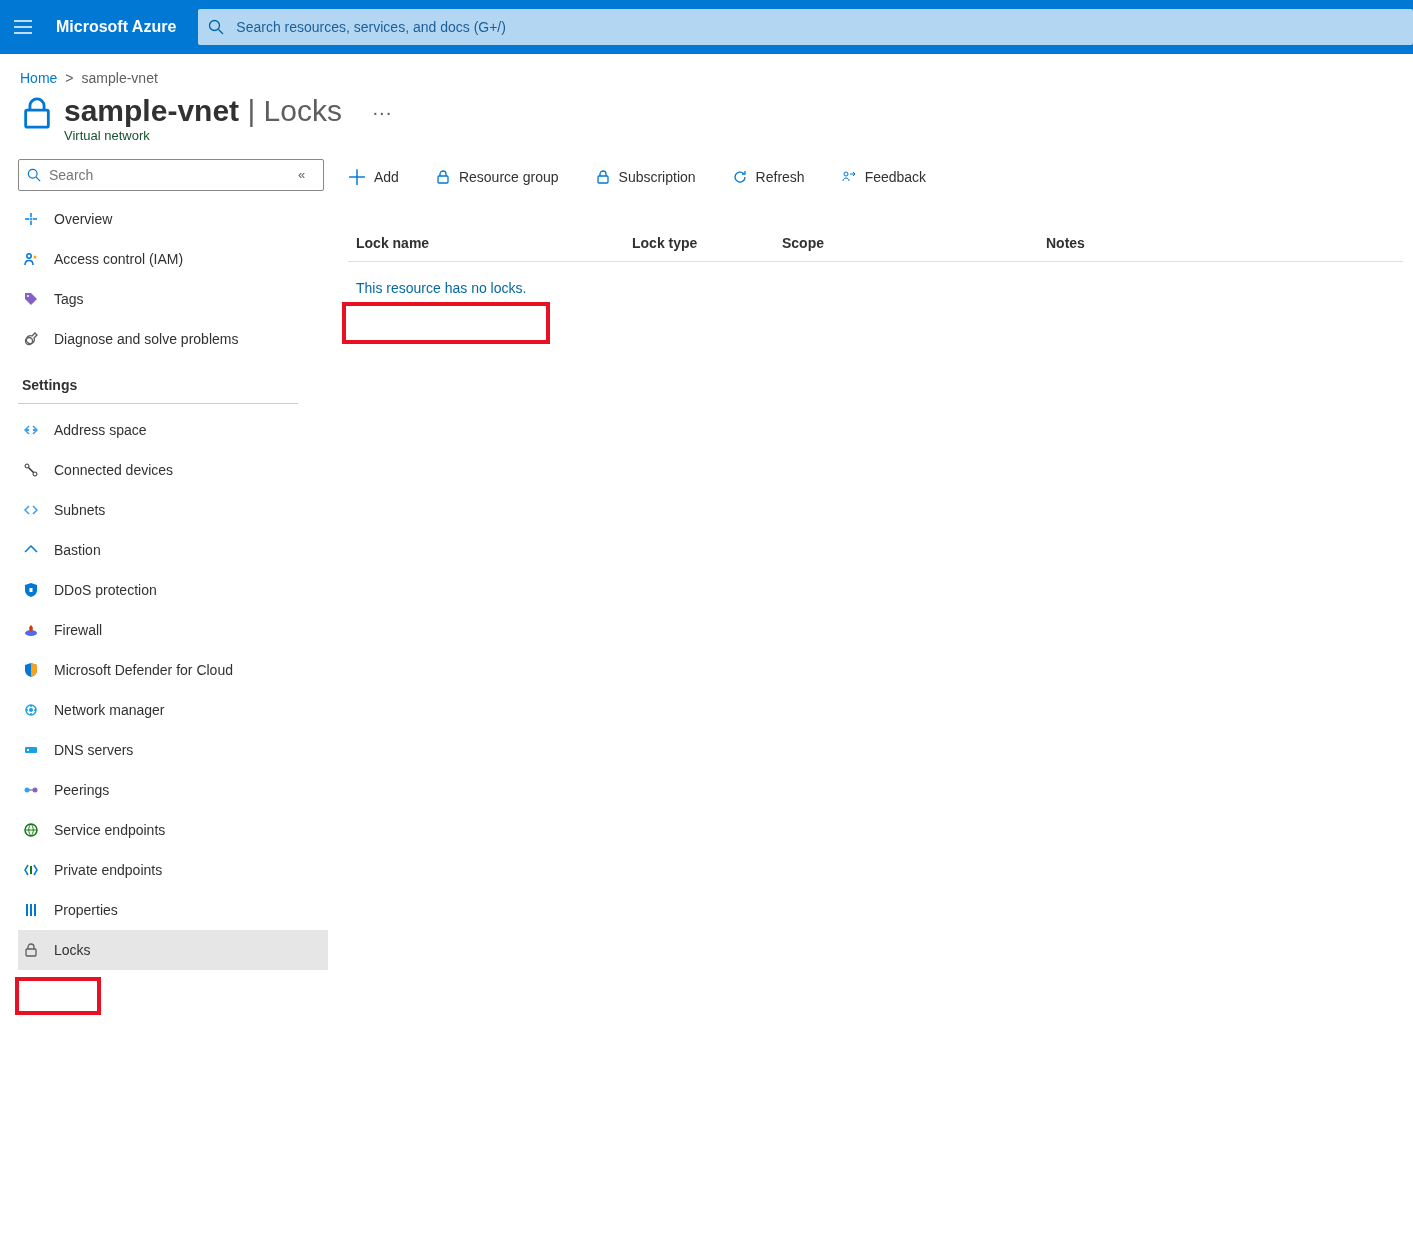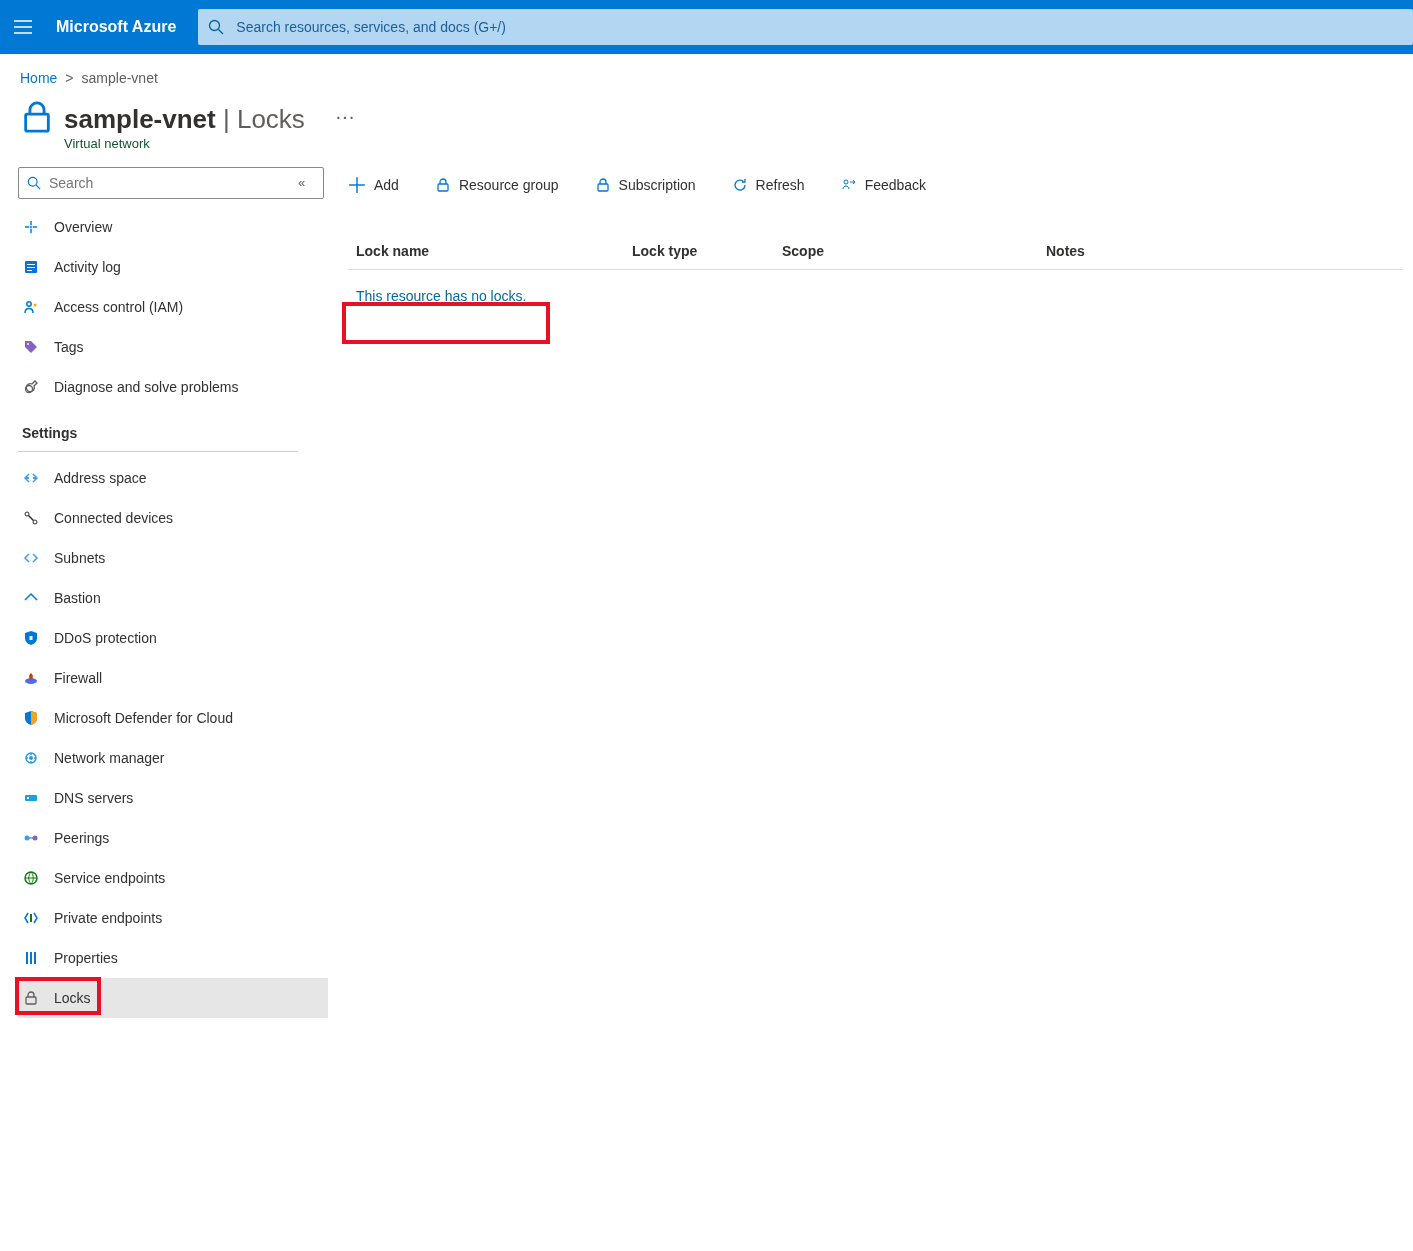--- a/index.html
+++ b/index.html
@@ -67,25 +67,24 @@
     display: flex;
     align-items: center;
     padding: 0 20px 8px 20px;
   }
   .title-lock-icon {
     width: 34px; height: 36px; margin-right: 10px; color:#0078d4;
     margin-top:-14px;
   }
   .title-text-wrap { display:flex; flex-direction:column; }
   .title-main {
-    font-size: 26px;
+    font-size: 30px;
     font-weight: 600;
     color: #323130;
     line-height: 30px;
-    margin-top: 8px;
   }
   .title-main .thin { font-weight: 400; color: #605e5c;}
   .subtitle { font-size: 13px; color: #14532d; margin-top:2px;}
   .title-more { margin-left: 30px; font-size:20px; color:#605e5c; cursor:pointer; margin-top:-14px;}
   
   .body {
     display: flex;
     padding: 8px 0 0 18px;
   }
   .sidebar {
@@ -231,31 +230,20 @@
     <div class="collapse-chevrons">«</div>
 
     <div class="nav-item">
       <span class="nav-icon" style="color:#0078d4;">
         <svg viewBox="0 0 16 16" width="16" height="16">
             <path d="M2 8h4M10 8h4M8 2v4M8 10v4" stroke="#3aa0f3" stroke-width="2"></path>
             <circle cx="8" cy="8" r="1.5" fill="#3aa0f3"></circle>
           </svg>
       </span>
       <span>Overview</span>
-    </div>
-    <div class="nav-item">
-      <span class="nav-icon">
-        <svg viewBox="0 0 16 16" width="16" height="16">
-            <rect x="2" y="2" width="12" height="12" rx="1" fill="#0078d4"></rect>
-            <rect x="4" y="5" width="8" height="1" fill="#fff"></rect>
-            <rect x="4" y="8" width="8" height="1" fill="#fff"></rect>
-            <rect x="4" y="11" width="5" height="1" fill="#fff"></rect>
-          </svg>
-      </span>
-      <span>Activity log</span>
     </div>
     <div class="nav-item">
       <span class="nav-icon" style="color:#0078d4;">
         <svg viewBox="0 0 16 16" width="16" height="16">
             <circle cx="6" cy="5" r="2.2" stroke="#0078d4" stroke-width="1.5" fill="none"></circle>
             <path d="M2 14c0-3 2-4.5 4-4.5s4 1.5 4 4.5" stroke="#0078d4" stroke-width="1.5" fill="none"></path>
             <circle cx="12" cy="6" r="1.5" fill="#faa21b"></circle>
           </svg>
       </span>
       <span>Access control (IAM)</span>

